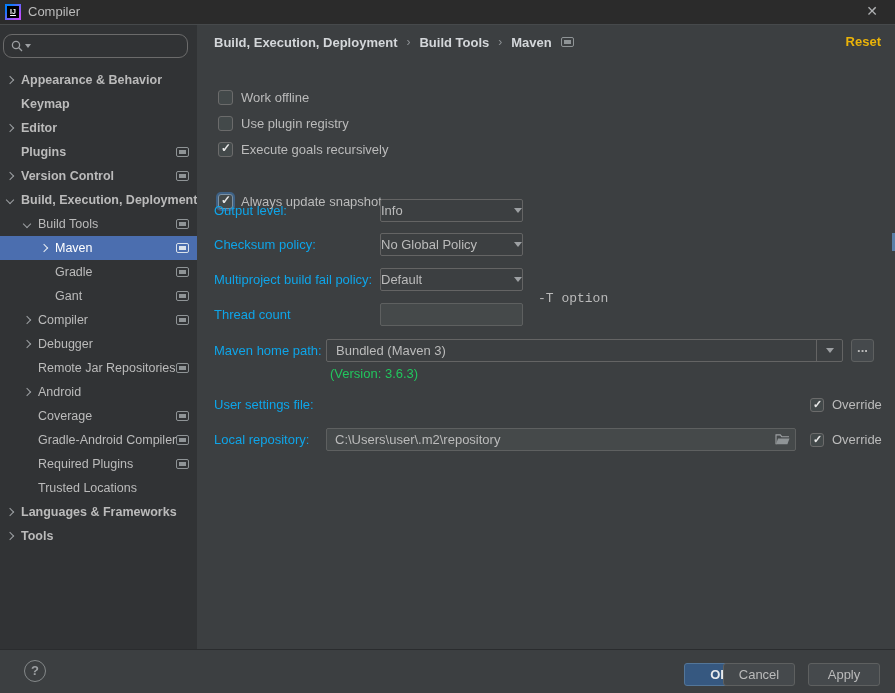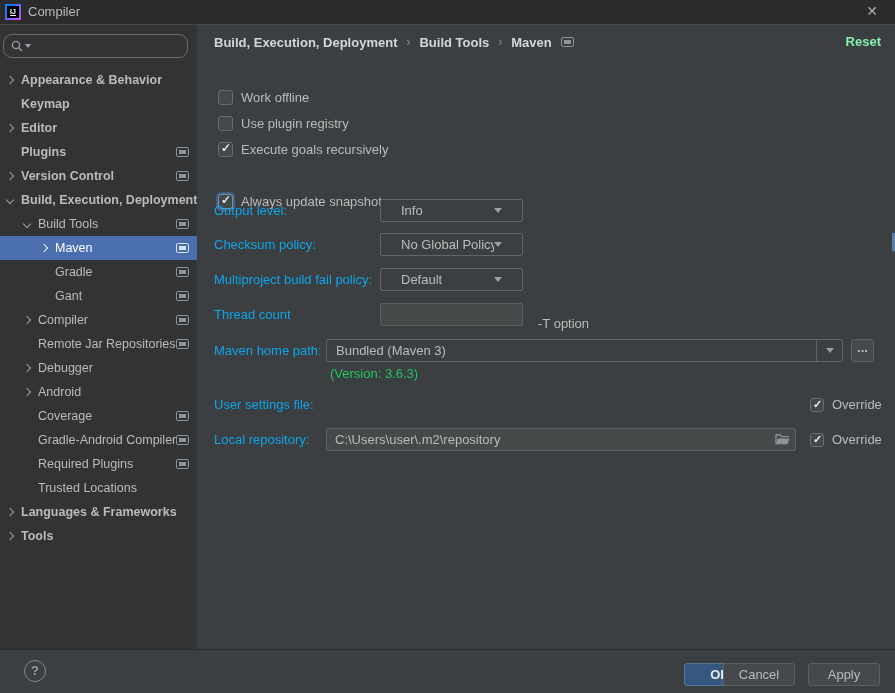--- a/index.html
+++ b/index.html
@@ -41,34 +41,34 @@
     border:1px solid #8F9496; border-radius:2px; display:flex; align-items:center; justify-content:center; }
   .cfg i { display:block; width:7px; height:4px; background:#8F9496; }
   .t-row.sel .cfg { border-color:#D9E1EA; } .t-row.sel .cfg i { background:#D9E1EA; }
   .cfg.inline { position:static; margin-top:0; flex:0 0 auto; }
 
   
   .content { position:absolute; left:197px; top:24px; width:698px; height:625px; background:#3C3F41; border-top:1px solid #46494B; }
   .crumbs { position:absolute; left:17px; top:9px; height:16px; display:flex; align-items:center; gap:9px;
     font-weight:bold; color:#D4D7DA; white-space:nowrap; }
   .crumb-sep { color:#8C9093; font-weight:normal; font-size:12px; }
-  .reset { position:absolute; right:14px; top:9px; color:#86efac; font-weight:bold; cursor:pointer; }
+  .reset { position:absolute; right:14px; top:9px; color:#eab308; font-weight:bold; cursor:pointer; }
 
   .cb-row { position:absolute; left:21px; height:17px; display:flex; align-items:center; cursor:pointer; }
   .cb { width:15px; height:15px; background:#43494A; border:1px solid #6B6B6B; border-radius:3px;
     position:relative; flex:0 0 auto; margin-right:8px; }
   .cb.checked::after { content:"✓"; position:absolute; left:2px; top:-2px; color:#E8E8E8;
     font-size:12px; font-weight:bold; }
   .cb.focus { box-shadow:0 0 0 2px #3E6185; border-color:#7C91A4; }
   .cb.small { width:14px; height:14px; }
   .cb.small.checked::after { font-size:11px; top:-1px; left:2px; }
 
   .lab { position:absolute; left:17px; height:23px; line-height:23px; color:#0ea5e9; white-space:nowrap; }
   .combo { position:absolute; height:23px; background:#3C3F41; border:1px solid #646464; border-radius:2px;
-    display:flex; align-items:center; padding:0 20px; cursor:pointer; color:#BBBBBB; }
+    display:flex; align-items:center; padding:0 0; cursor:pointer; color:#BBBBBB; }
   .combo .val { flex:1; white-space:nowrap; overflow:hidden; }
   .arr { width:0; height:0; border-left:4px solid transparent; border-right:4px solid transparent;
     border-top:5px solid #9DA0A3; flex:0 0 auto; }
   .combo.wide { padding:0; }
   .combo.wide .val { padding:0 9px; }
   .arr-box { width:26px; height:100%; border-left:1px solid #646464; display:flex; align-items:center;
     justify-content:center; flex:0 0 auto; }
   .tf { position:absolute; height:23px; background:#45494A; border:1px solid #5E6060; border-radius:2px;
     color:#BBBBBB; font-family:"Liberation Sans", sans-serif; font-size:13px; padding:0 8px; outline:none; }
   .field-wrap { position:absolute; height:23px; }
@@ -174,29 +174,29 @@
           </span>
       </div>
       <div class="t-row l2">
         <span class="chev r"></span>
         <span class="t-lbl">Compiler</span>
         <span class="cfg">
             <i></i>
           </span>
       </div>
       <div class="t-row l2">
+        <span class="chev r"></span>
+        <span class="t-lbl">Debugger</span>
+      </div>
+      <div class="t-row l2">
         <span class="chev none"></span>
         <span class="t-lbl">Remote Jar Repositories</span>
         <span class="cfg">
             <i></i>
           </span>
-      </div>
-      <div class="t-row l2">
-        <span class="chev r"></span>
-        <span class="t-lbl">Debugger</span>
       </div>
       <div class="t-row l2">
         <span class="chev r"></span>
         <span class="t-lbl">Android</span>
       </div>
       <div class="t-row l2">
         <span class="chev none"></span>
         <span class="t-lbl">Coverage</span>
         <span class="cfg">
             <i></i>
@@ -274,21 +274,21 @@
     </div>
 
     <div class="lab" style="top:243px;">Multiproject build fail policy:</div>
     <div class="combo" style="left:183px; top:243px; width:143px;">
       <span class="val">Default</span>
       <span class="arr"></span>
     </div>
 
     <div class="lab" style="top:278px;">Thread count</div>
     <input class="tf" style="left: 183px; top: 278px; width: 143px;" value="">
-    <div class="suffix" style="left:341px; top:287px;">-T option</div>
+    <div class="suffix" style="left:341px; top:262px;font-family:Liberation Mono, monospace;">-T option</div>
 
     <div class="lab" style="top:314px;">Maven home path:</div>
     <div class="combo wide" style="left:129px; top:314px; width:517px;">
       <span class="val">Bundled (Maven 3)</span>
       <span class="arr-box">
           <span class="arr"></span>
         </span>
     </div>
     <div class="browse-btn" style="left:654px; top:314px;">...</div>
     <div class="note" style="left:133px; top:341px;">(Version: 3.6.3)</div>

